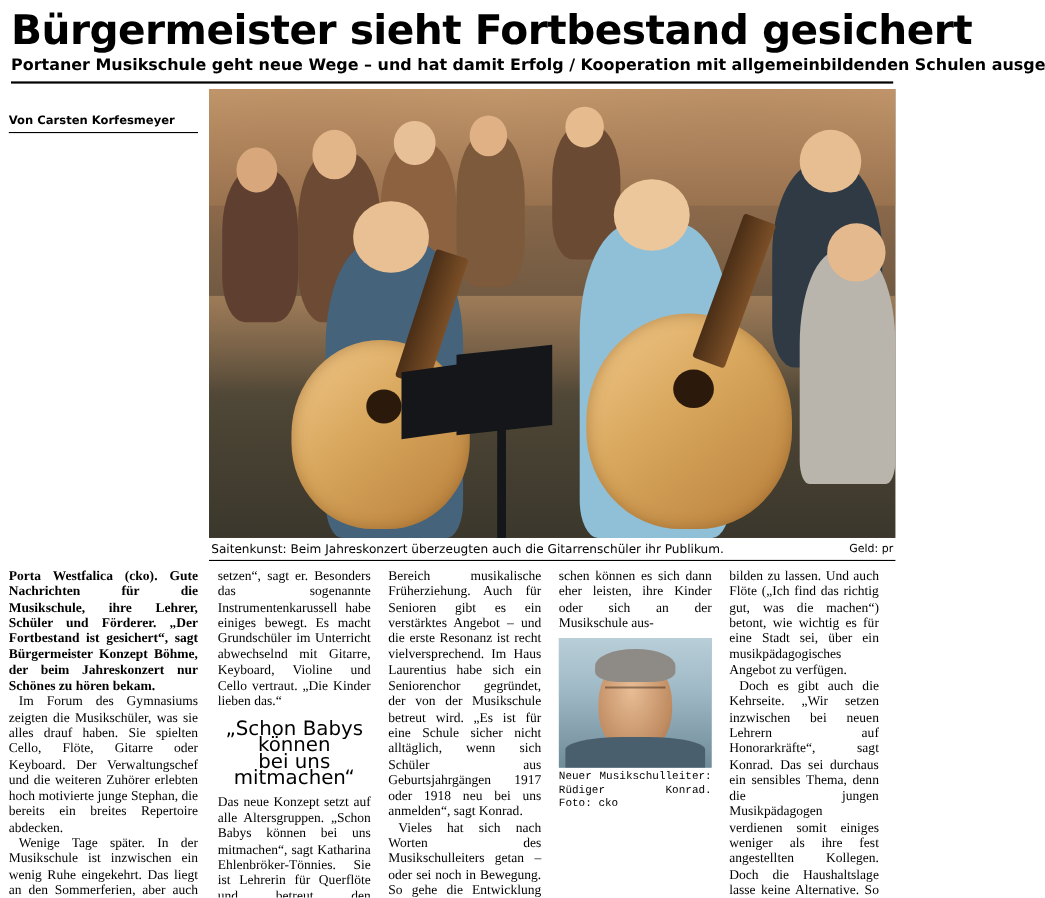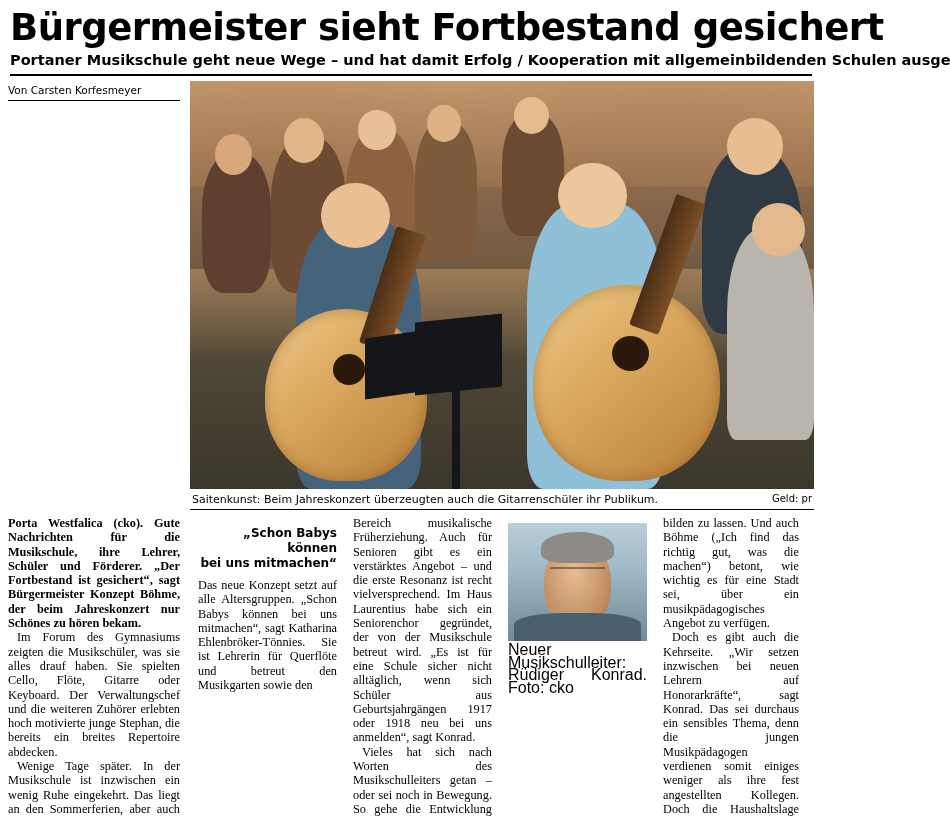--- a/index.html
+++ b/index.html
@@ -45,22 +45,23 @@
     gap: 0;
     margin-top: 5px;
   }
   .col-left-top {
     width: 182px;
     padding-right: 10px;
   }
   .byline {
     font-family: "DejaVu Sans", sans-serif;
     font-size: 10.5px;
-    font-weight: normal;
+    font-weight: bold;
     padding: 3px 0 4px 0;
+    margin-top: 20px;
   }
   .rule-thin {
     border-top: 1px solid #000;
     margin-bottom: 6px;
   }
   .photo-wrap {
     flex: 1;
     position: relative;
   }
   .photo {
@@ -105,21 +106,21 @@
     background: linear-gradient(90deg,#4a2e16,#7b4f27);
     border-radius: 3px;
   }
   .stand {
     position: absolute;
     background: #14161a;
   }
   .caption-bar {
     display: flex;
     justify-content: space-between;
-    align-items: flex-start;
+    align-items: center;
     font-family: "DejaVu Sans", sans-serif;
     font-size: 11px;
     padding: 4px 2px 3px 2px;
     border-bottom: 1px solid #000;
   }
   .caption-bar .credit { font-size: 10px; }
   
   .columns {
     display: flex;
     margin-top: 6px;
@@ -134,26 +135,26 @@
   .col p { margin: 0 0 0 0; text-indent: 0; }
   .col p + p { text-indent: 9px; }
   .c1 { width: 182px; padding-right: 10px; }
   .c2 { width: 155px; padding: 0 8px; }
   .c3 { width: 155px; padding: 0 8px; }
   .c4 { width: 155px; padding: 0 8px; }
   .c5 { width: 152px; padding: 0 8px; }
   .lead-b { font-weight: bold; }
   .sub-h {
     font-family: "DejaVu Sans", sans-serif;
-    font-weight: bold;
-    font-size: 12px;
+    font-weight: normal;
+    font-size: 18px;
     line-height: 15px;
     margin: 10px 0 7px 0;
     text-indent: 0 !important;
-    text-align: right;
+    text-align: center;
   }
   
   .portrait {
     width: 100%;
     height: 118px;
     margin: 7px 0 3px 0;
     position: relative;
     overflow: hidden;
     background: #9ab6c9;
   }
@@ -178,22 +179,22 @@
     width: 92%; height: 24%;
     background: #4a5f6e;
     border-radius: 40% 40% 0 0;
   }
   .portrait .pglass {
     position: absolute; left: 30%; top: 37%;
     width: 40%; height: 9%;
     border-top: 2px solid rgba(60,40,25,.5);
   }
   .pcap {
-    font-family: Liberation Sans, sans-serif;
-    font-size: 16px;
+    font-family: Liberation Mono, monospace;
+    font-size: 10px;
     line-height: 12.5px;
     text-indent: 0 !important;
     margin-bottom: 5px;
   }
   .pcap .credit { white-space: nowrap; }
 </style>
 </head>
 <body>
 
 <div class="page">
@@ -263,40 +264,42 @@
   <div class="columns">
 
     <div class="col c1">
       <p class="lead-b">Porta Westfalica (cko). Gute Nachrichten für die Musikschule, ihre Lehrer, Schüler und Förderer. „Der Fortbestand ist gesichert“, sagt Bürgermeister Konzept Böhme, der beim Jahreskonzert nur Schönes zu hören bekam.</p>
       <p>Im Forum des Gymnasiums zeigten die Musikschüler, was sie alles drauf haben. Sie spielten Cello, Flöte, Gitarre oder Keyboard. Der Verwaltungschef und die weiteren Zuhörer erlebten hoch motivierte junge Stephan, die bereits ein breites Repertoire abdecken.</p>
       <p>Wenige Tage später. In der Musikschule ist inzwischen ein wenig Ruhe eingekehrt. Das liegt an den Sommerferien, aber auch an Böhmes Worten. Denn noch vor einem Jahr hörte man in den Räumen am Kirchhofsweg 4 eher Schwanengesang. Teile der Politik klangen in Moll – und es wurde über die Schließung debattiert. Der Bürgermeister war es letztlich, der das mit abwendete. Es gab zwei runde Tische und ein neues Konzept.</p>
 
     </div>
 
     <div class="col c2">
+      <p>setzen“, sagt er. Besonders das sogenannte Instrumentenkarussell habe einiges bewegt. Es macht Grundschüler im Unterricht abwechselnd mit Gitarre, Keyboard, Violine und Cello vertraut. „Die Kinder lieben das.“</p>
       <div class="sub-h" style="white-space:pre-line;">„Schon Babys können
 bei uns mitmachen“</div>
       <p>Das neue Konzept setzt auf alle Altersgruppen. „Schon Babys können bei uns mitmachen“, sagt Katharina Ehlenbröker-Tönnies. Sie ist Lehrerin für Querflöte und betreut den Musikgarten sowie den</p>
     </div>
 
     <div class="col c3">
       <p>Bereich musikalische Früherziehung. Auch für Senioren gibt es ein verstärktes Angebot – und die erste Resonanz ist recht vielversprechend. Im Haus Laurentius habe sich ein Seniorenchor gegründet, der von der Musikschule betreut wird. „Es ist für eine Schule sicher nicht alltäglich, wenn sich Schüler aus Geburtsjahrgängen 1917 oder 1918 neu bei uns anmelden“, sagt Konrad.</p>
       <p>Vieles hat sich nach Worten des Musikschulleiters getan – oder sei noch in Bewegung. So gehe die Entwicklung immer mehr vom Einzel- zum Gruppenunterricht. Viele Men-</p>
     </div>
 
     <div class="col c4">
+      <p>schen können es sich dann eher leisten, ihre Kinder oder sich an der Musikschule aus-</p>
       <div class="portrait">
         <div class="pbg"></div>
         <div class="pface"></div>
         <div class="phair"></div>
         <div class="pglass"></div>
         <div class="pbody"></div>
       </div>
       <p class="pcap"><span>Neuer Musikschulleiter: Rüdiger Konrad.</span> <span class="credit">Foto: cko</span></p>
     </div>
 
     <div class="col c5">
-      <p>bilden zu lassen. Und auch Böhme („Ich find das richtig gut, was die machen“) betont, wie wichtig es für eine Stadt sei, über ein musikpädagogisches Angebot zu verfügen.</p>
+      <p>bilden zu lassen. Und auch Flöte („Ich find das richtig gut, was die machen“) betont, wie wichtig es für eine Stadt sei, über ein musikpädagogisches Angebot zu verfügen.</p>
       <p>Doch es gibt auch die Kehrseite. „Wir setzen inzwischen bei neuen Lehrern auf Honorarkräfte“, sagt Konrad. Das sei durchaus ein sensibles Thema, denn die jungen Musikpädagogen verdienen somit einiges weniger als ihre fest angestellten Kollegen. Doch die Haushaltslage lasse keine Alternative. So ist es in erster Linie dann doch das Geld, das die Musikschule gerettet hat.</p>
     </div>
 
   </div>
 </div>
 
 </body></html>

